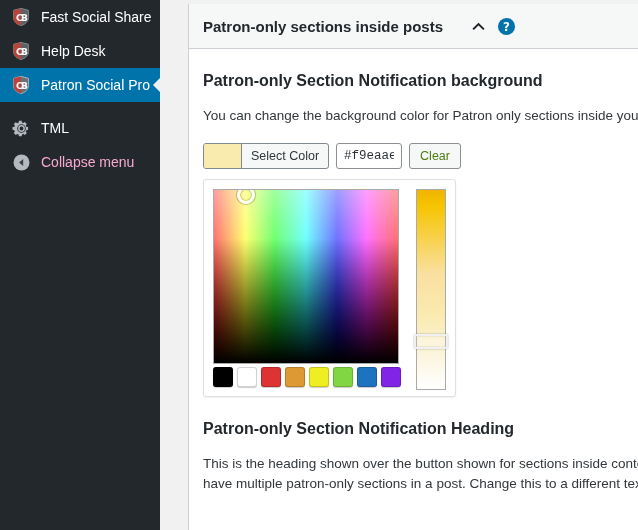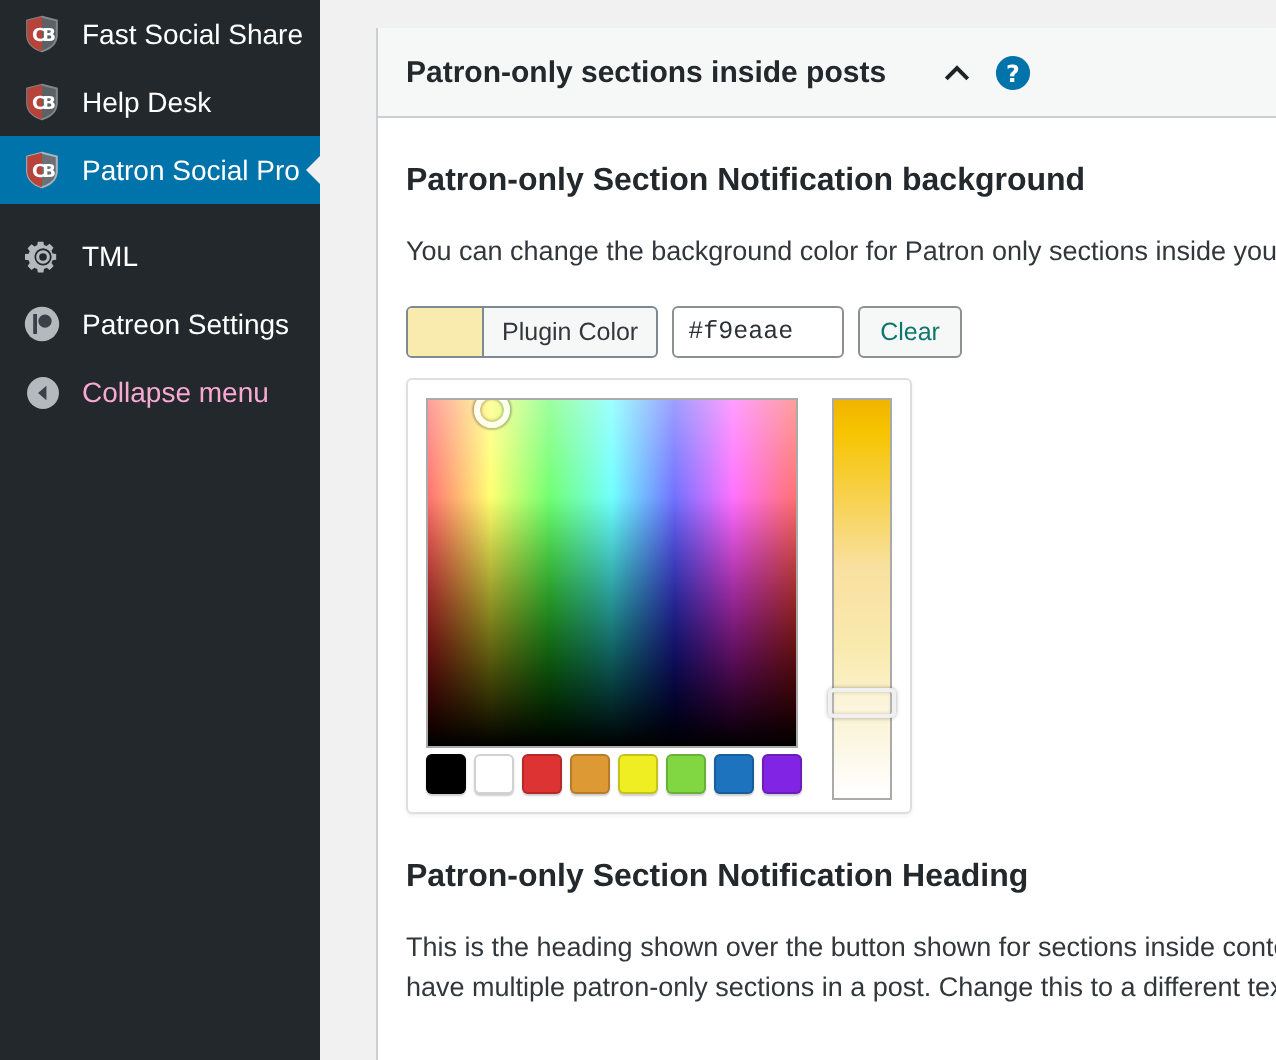--- a/index.html
+++ b/index.html
@@ -113,21 +113,21 @@
   
   .content-gap {
     width: 28px;
     min-width: 28px;
     background: #f1f1f1;
   }
   .main {
     flex: 1;
     position: relative;
     background: #f1f1f1;
-    padding-top: 14px;
+    padding-top: 4px;
     overflow: hidden;
   }
   .postbox {
     background: #fff;
     border: 1px solid #ccd0d4;
     border-top: none;
     box-shadow: 0 1px 1px rgba(0,0,0,.04);
     width: 492px;
     min-height: 560px;
     box-sizing: border-box;
@@ -227,37 +227,37 @@
     font-size: 12.5px;
     color: #32373c;
     white-space: nowrap;
   }
   .wp-picker-input-wrap {
     display: flex;
     align-items: stretch;
     margin-left: 7px;
   }
   input.wp-color-picker {
-    width: 86px;
+    width: 66px;
     height: 26px;
     border: 1px solid #8c8f94;
     border-radius: 3px;
     padding: 0 7px;
     font-family: "Liberation Mono", monospace;
     font-size: 12.5px;
     color: #2c3338;
     box-sizing: border-box;
     background: #fff;
   }
   button.wp-picker-clear {
     margin-left: 7px;
     height: 26px;
     padding: 0 10px;
     font-size: 12.5px;
-    color: #0f766e;
+    color: #4d7c0f;
     background: #f6f7f7;
     border: 1px solid #8c8f94;
     border-radius: 3px;
     cursor: pointer;
     font-family: "Liberation Sans", sans-serif;
   }
 
   .iris-picker {
     margin-top: 10px;
     width: 253px;
@@ -407,30 +407,20 @@
     <div class="menu-item">
       <span class="mi-icon">
         <svg width="19" height="19" viewBox="0 0 20 20">
           <path fill="#b4b9be" d="M10 6.4a3.6 3.6 0 1 0 0 7.2 3.6 3.6 0 0 0 0-7.2zm0 5.6a2 2 0 1 1 0-4 2 2 0 0 1 0 4z"></path>
           <path fill="#b4b9be" d="M17.5 11.6v-3.2l-2.1-.35a5.8 5.8 0 0 0-.62-1.5l1.24-1.74-2.26-2.26-1.74 1.24a5.8 5.8 0 0 0-1.5-.62L10.16 1.3H7l-.36 2.1a5.8 5.8 0 0 0-1.5.62L3.4 2.78 1.14 5.04l1.24 1.74a5.8 5.8 0 0 0-.62 1.5L-.34 8.4v3.2l2.1.36a5.8 5.8 0 0 0 .62 1.5l-1.24 1.74 2.26 2.26 1.74-1.24c.47.27.98.48 1.5.62l.36 2.1h3.2l.36-2.1c.52-.14 1.03-.35 1.5-.62l1.74 1.24 2.26-2.26-1.24-1.74c.27-.47.48-.98.62-1.5zM10 14.9a4.9 4.9 0 1 1 0-9.8 4.9 4.9 0 0 1 0 9.8z" transform="scale(0.92) translate(0.9,0.8)"></path>
         </svg>
       </span>
       <span class="mi-label">TML</span>
     </div>
 
-    <div class="menu-item">
-      <span class="mi-icon">
-        <svg width="20" height="20" viewBox="0 0 20 20">
-          <circle cx="10" cy="10" r="8.6" fill="#b4b9be"></circle>
-          <rect x="5.6" y="5.0" width="1.9" height="10.0" fill="#3a4045"></rect>
-          <circle cx="11.5" cy="8.6" r="3.3" fill="#3a4045"></circle>
-        </svg>
-      </span>
-      <span class="mi-label">Patreon Settings</span>
-    </div>
 
     <div class="menu-item dim">
       <span class="mi-icon">
         <svg width="19" height="19" viewBox="0 0 20 20">
           <circle cx="10" cy="10" r="8.4" fill="#b4b9be"></circle>
           <path d="M11.8 6.2 L7.4 10 L11.8 13.8 Z" fill="#3a4045"></path>
         </svg>
       </span>
       <span class="mi-label" style="color:#f9a8d4">Collapse menu</span>
     </div>
@@ -460,21 +450,21 @@
       <div class="postbox-inside">
 
         <h3 class="field-title">Patron-only Section Notification background</h3>
         <p class="field-desc">You can change the background color for Patron only sections inside your</p>
 
         <div class="wp-picker-container">
 
           <div class="wp-picker-row">
             <div class="wp-color-result">
               <span class="swatch" style="background:#f9eaae"></span>
-              <span class="result-text">Plugin Color</span>
+              <span class="result-text">Select Color</span>
             </div>
 
             <div class="wp-picker-input-wrap">
               <input type="text" class="wp-color-picker" value="#f9eaae" style="">
               <button class="wp-picker-clear">Clear</button>
             </div>
           </div>
 
           <div class="iris-picker">
             <div class="iris-picker-inner">

